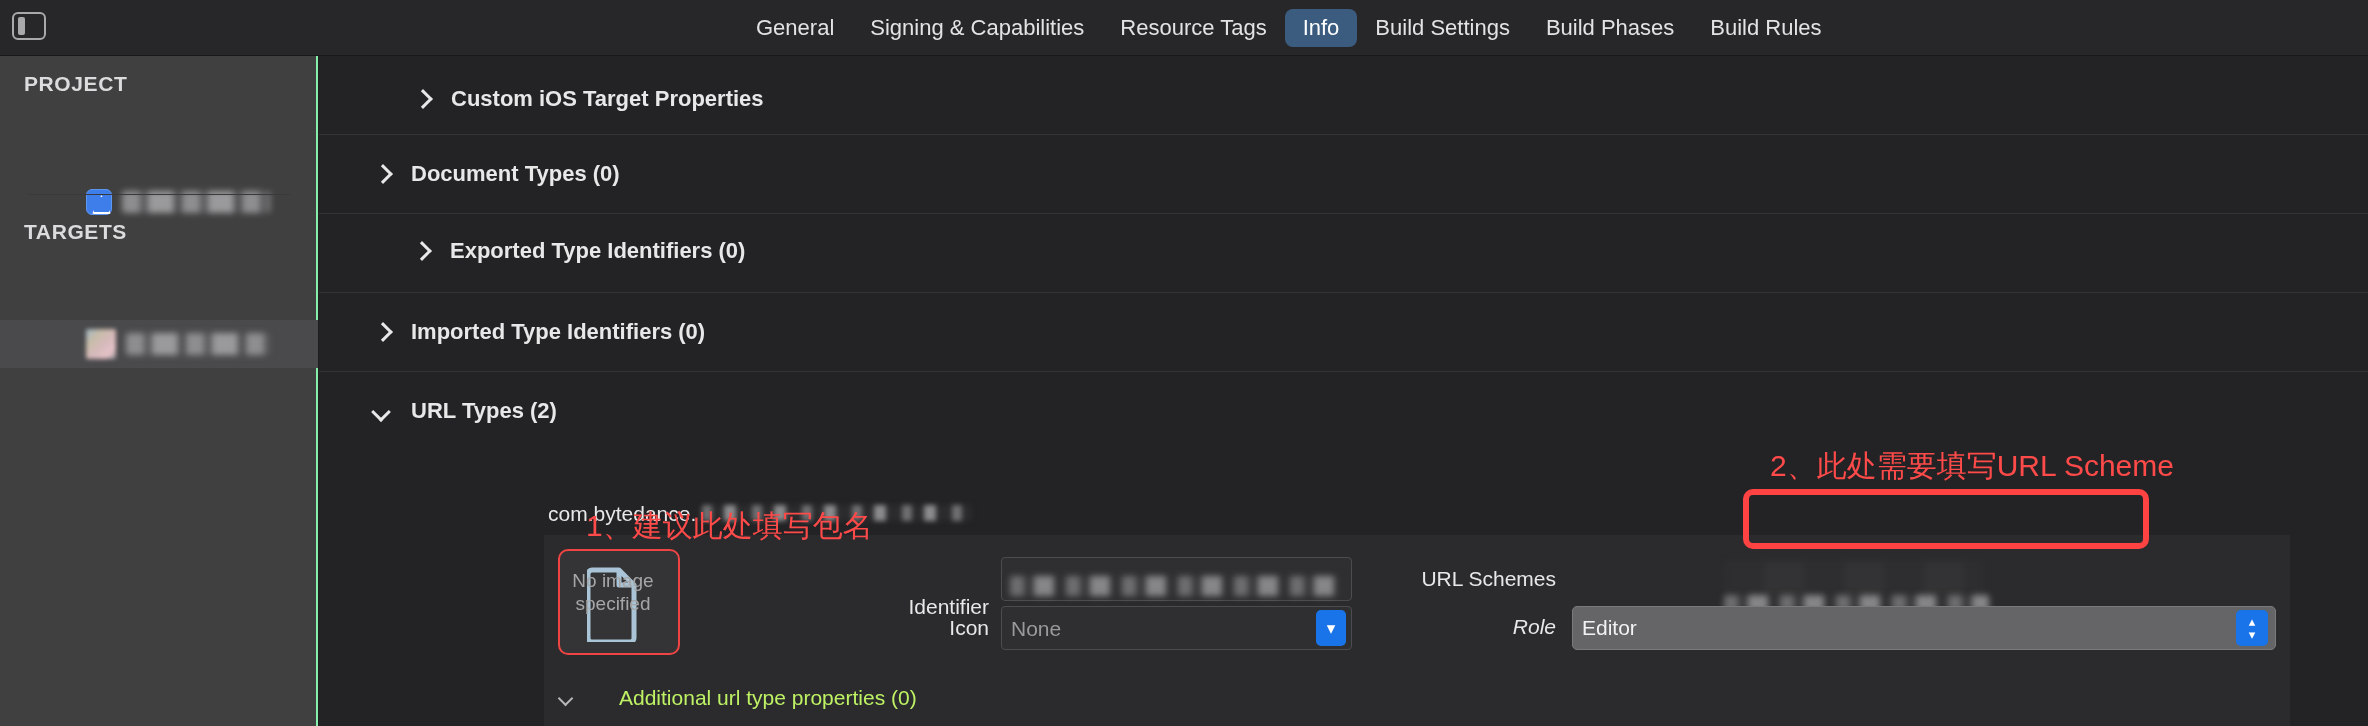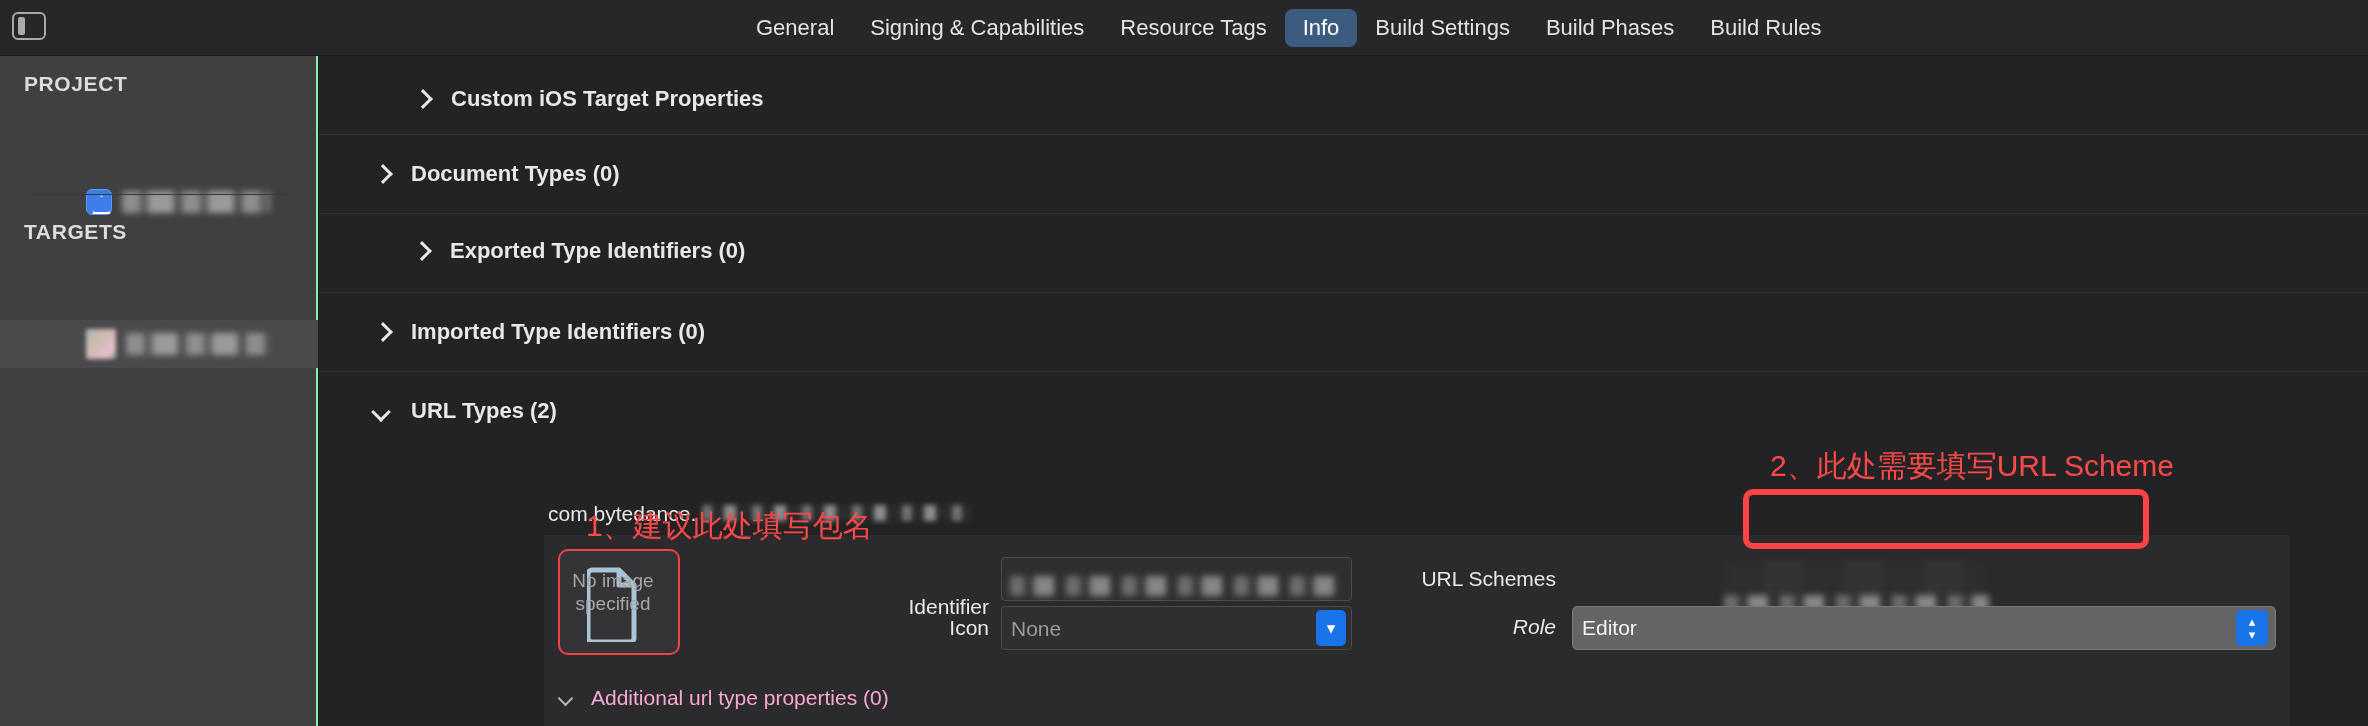--- a/index.html
+++ b/index.html
@@ -179,21 +179,21 @@
     position: absolute; left: 239px; top: 682px;
     display: flex; align-items: center; gap: 17px;
   }
   .addl-chev { width: 16px; height: 16px; position: relative; }
   .addl-chev::before {
     content: ""; position: absolute; left: 2px; top: 3px;
     width: 9px; height: 9px;
     border-right: 2px solid #b6b6b8; border-bottom: 2px solid #b6b6b8;
     transform: rotate(45deg);
   }
-  .addl-text { color: #f9a8d4; font-size: 21px; white-space: nowrap; }
+  .addl-text { color: #bef264; font-size: 21px; white-space: nowrap; margin-left: 28px; }
 
   
   .anno {
     position: absolute; color: #ff4a4a; white-space: nowrap;
     font-size: 30px; font-weight: 400;
   }
   .redbox {
     position: absolute; border: 6px solid #ff4343; border-radius: 10px;
   }
 </style>

